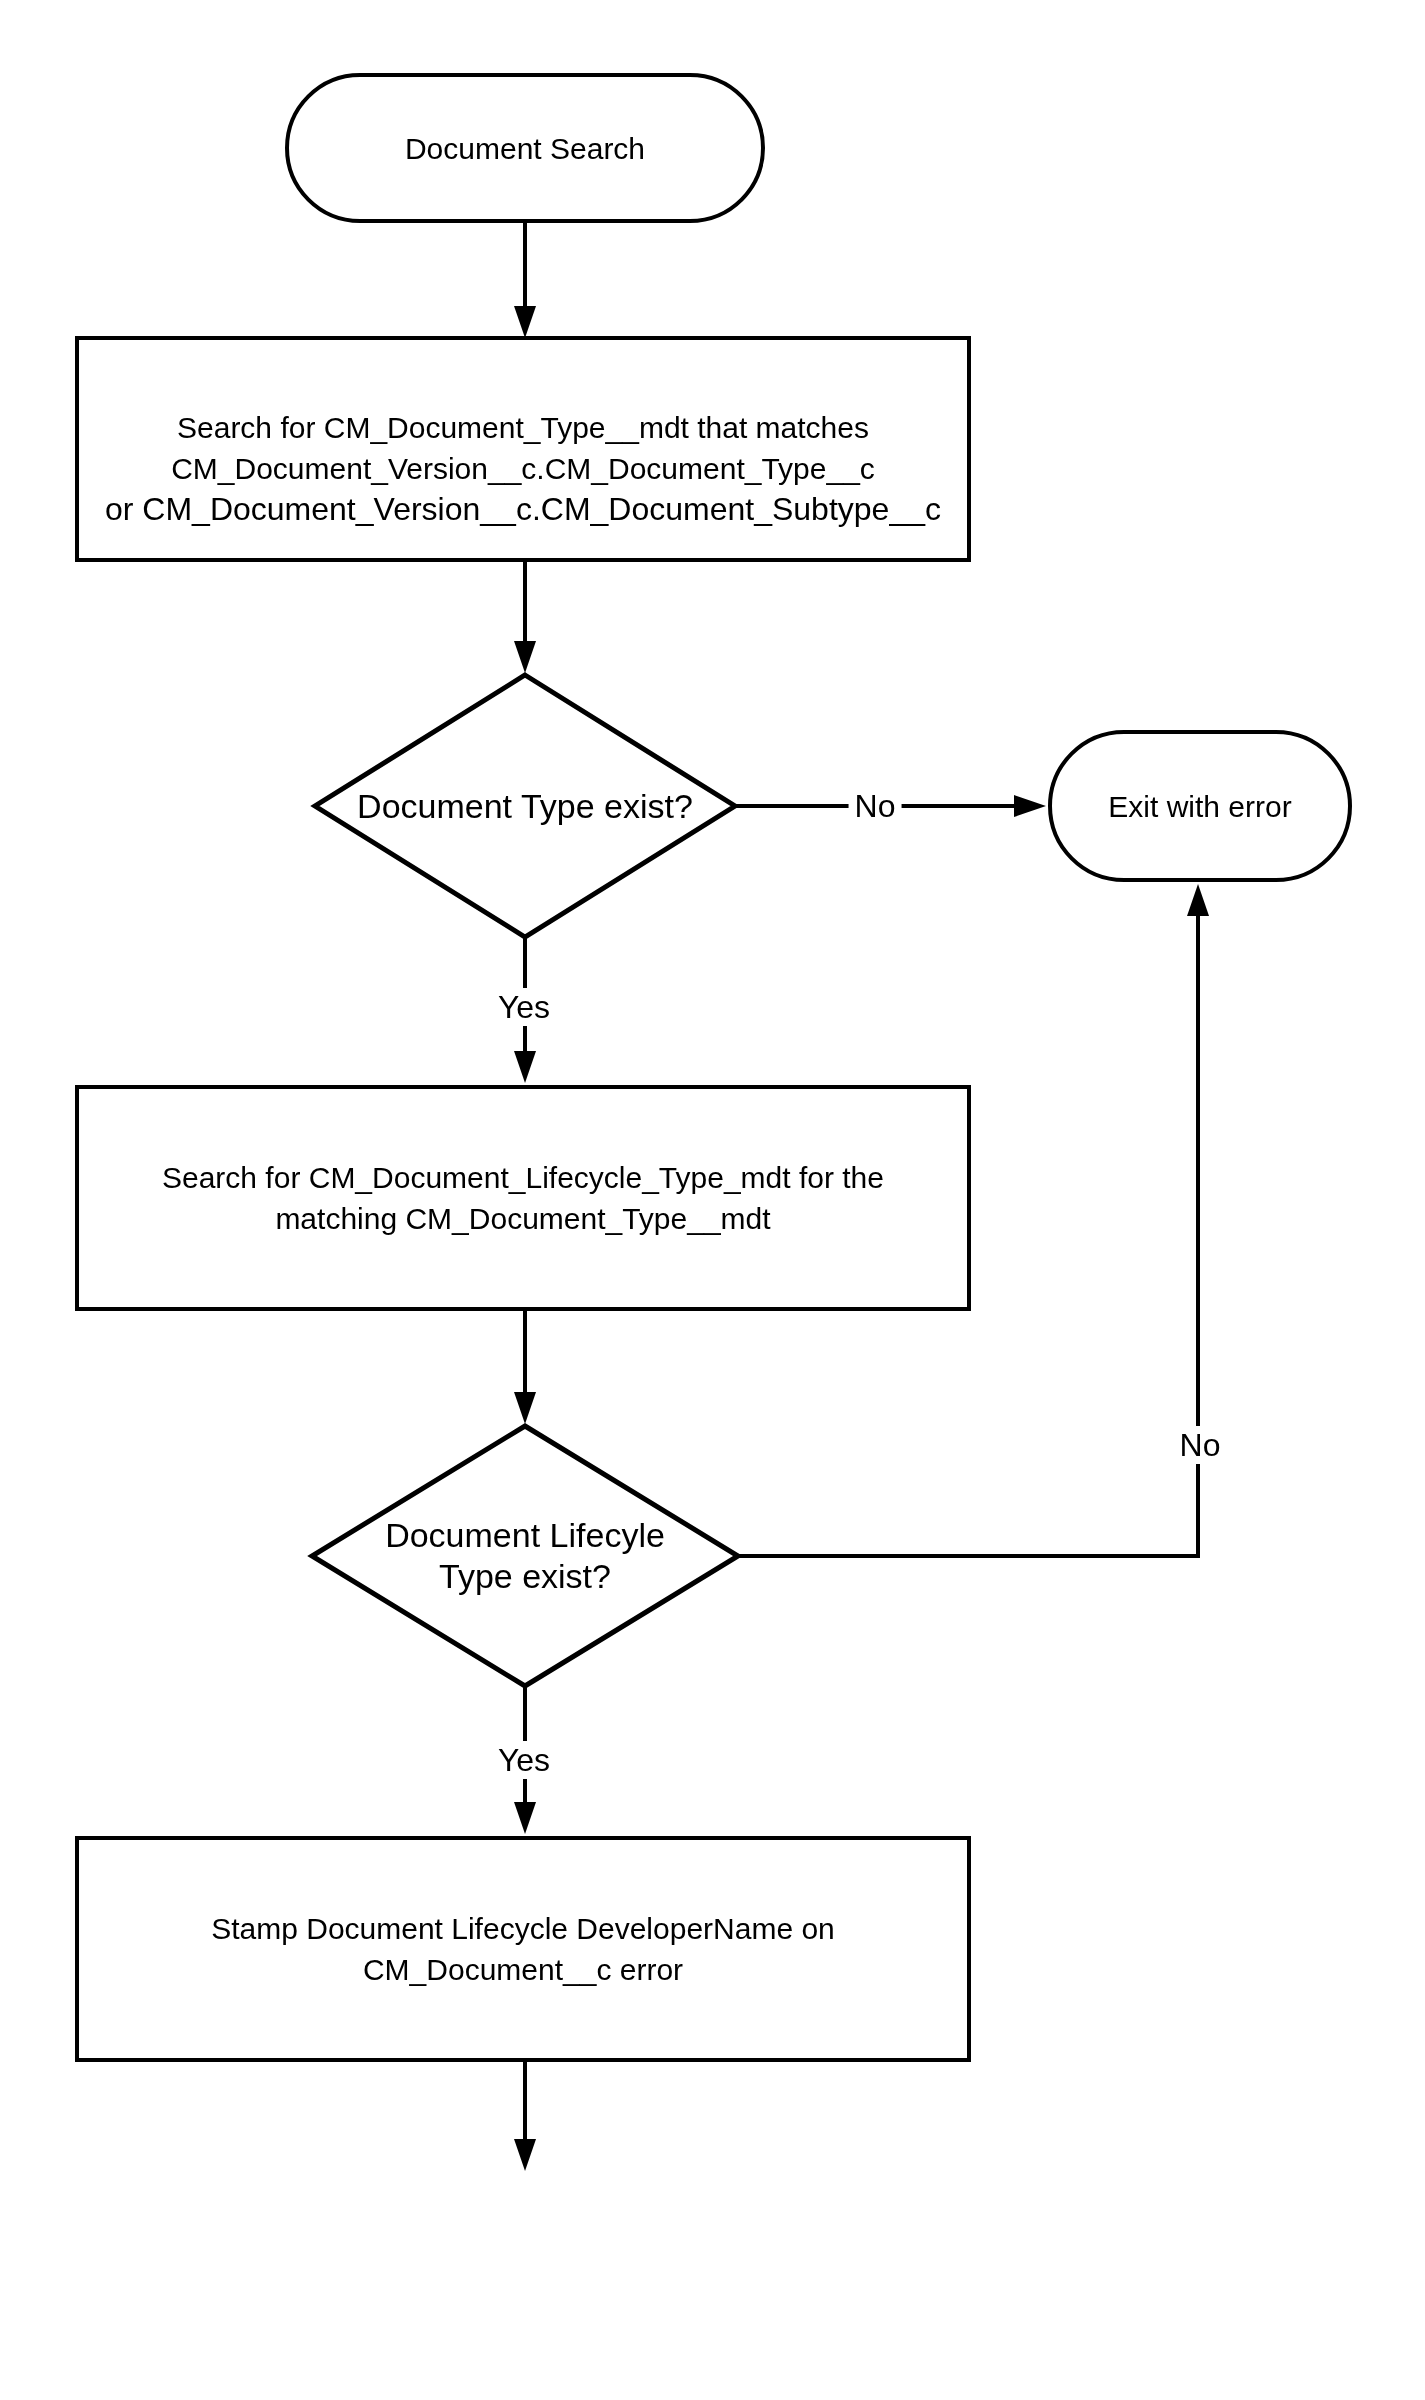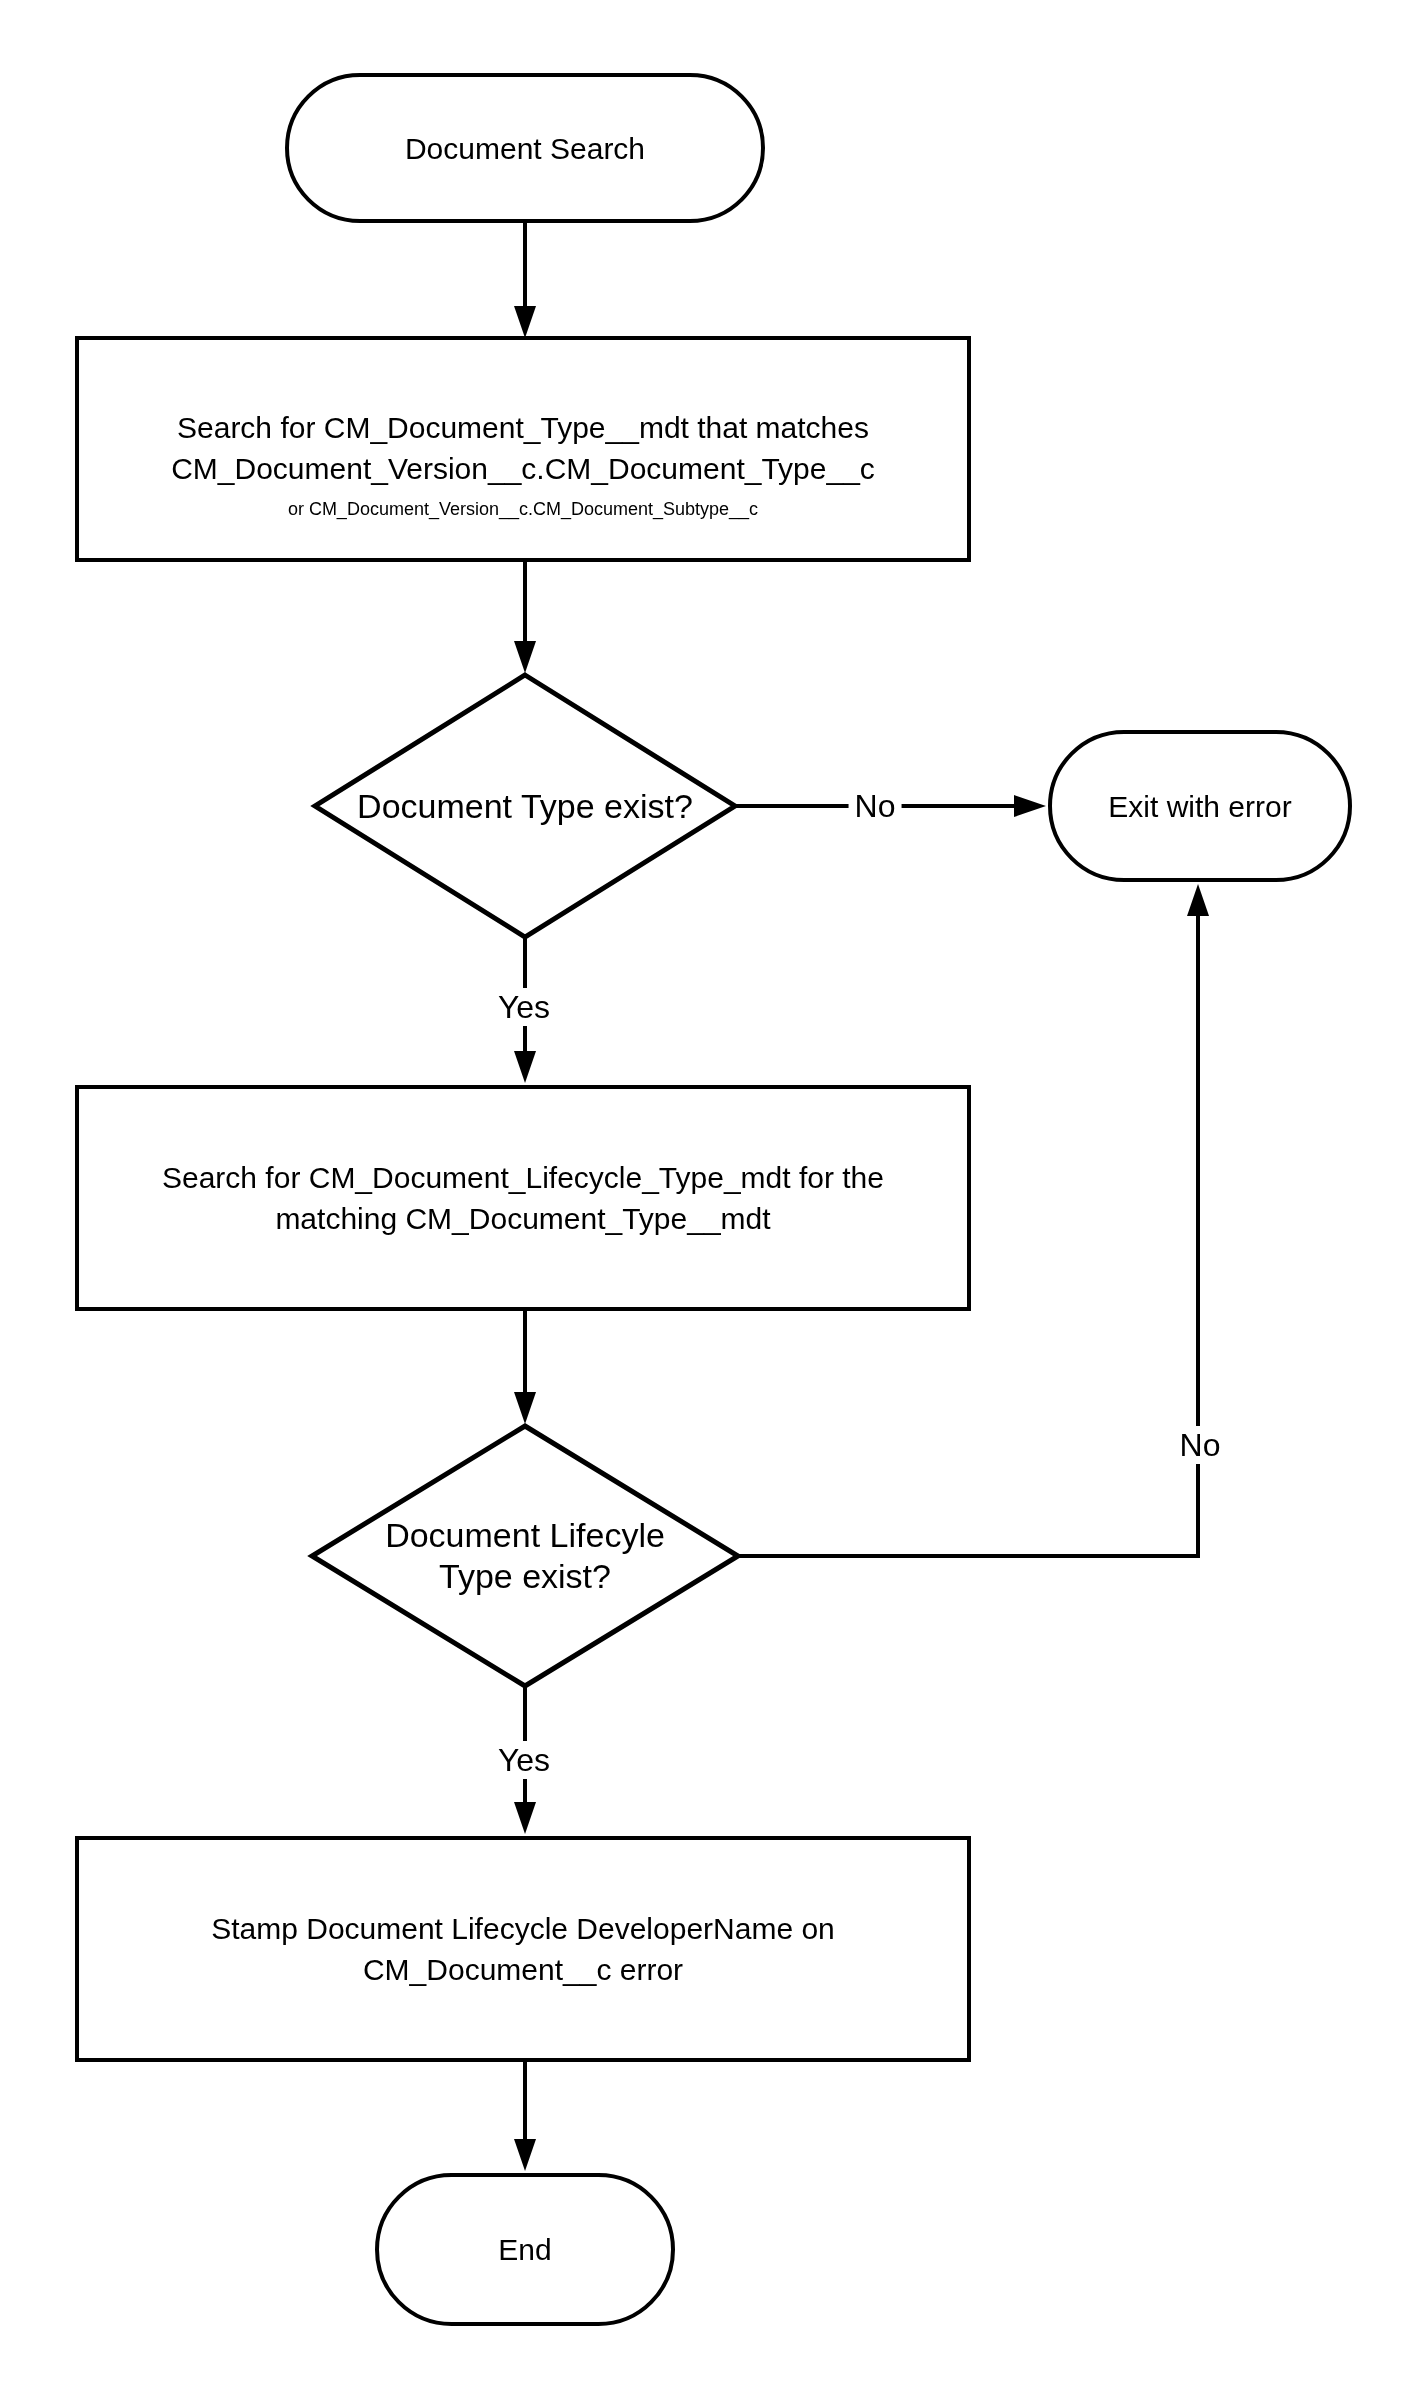--- a/index.html
+++ b/index.html
@@ -52,21 +52,21 @@
   .edge-label {
     position: absolute;
     transform: translate(-50%, -50%);
     background: #ffffff;
     padding: 1px 6px;
     font-size: 32px;
     line-height: 36px;
     z-index: 3;
     white-space: nowrap;
   }
-  .small-line { font-size: 18px; }
+  .small-line { font-size: 32px; }
 
   
   #node-start   { left: 285px;  top: 73px;   width: 480px; height: 150px; }
   #node-rect1   { left: 75px;   top: 336px;  width: 896px; height: 226px; padding-top: 38px; }
   #node-exit    { left: 1048px; top: 730px;  width: 304px; height: 152px; }
   #node-rect2   { left: 75px;   top: 1085px; width: 896px; height: 226px; }
   #node-rect3   { left: 75px;   top: 1836px; width: 896px; height: 226px; }
   #node-end     { left: 375px;  top: 2173px; width: 300px; height: 153px; }
   #label-d1     { left: 315px;  top: 675px;  width: 420px; height: 262px; }
   #label-d2     { left: 312px;  top: 1426px; width: 426px; height: 260px; }
@@ -152,22 +152,19 @@
   <div class="diamond-label" id="label-d2">
     <div>Document Lifecyle</div>
     <div>Type exist?</div>
   </div>
 
   <div class="node" id="node-rect3">
     <div>Stamp Document Lifecycle DeveloperName on</div>
     <div>CM_Document__c error</div>
   </div>
 
-  <div class="node terminator" id="node-end">
-    <div>End</div>
-  </div>
 
   <div class="edge-label" id="edge-no1">No</div>
   <div class="edge-label" id="edge-yes1">Yes</div>
   <div class="edge-label" id="edge-no2">No</div>
   <div class="edge-label" id="edge-yes2">Yes</div>
 
 </div>
 
 </body></html>

